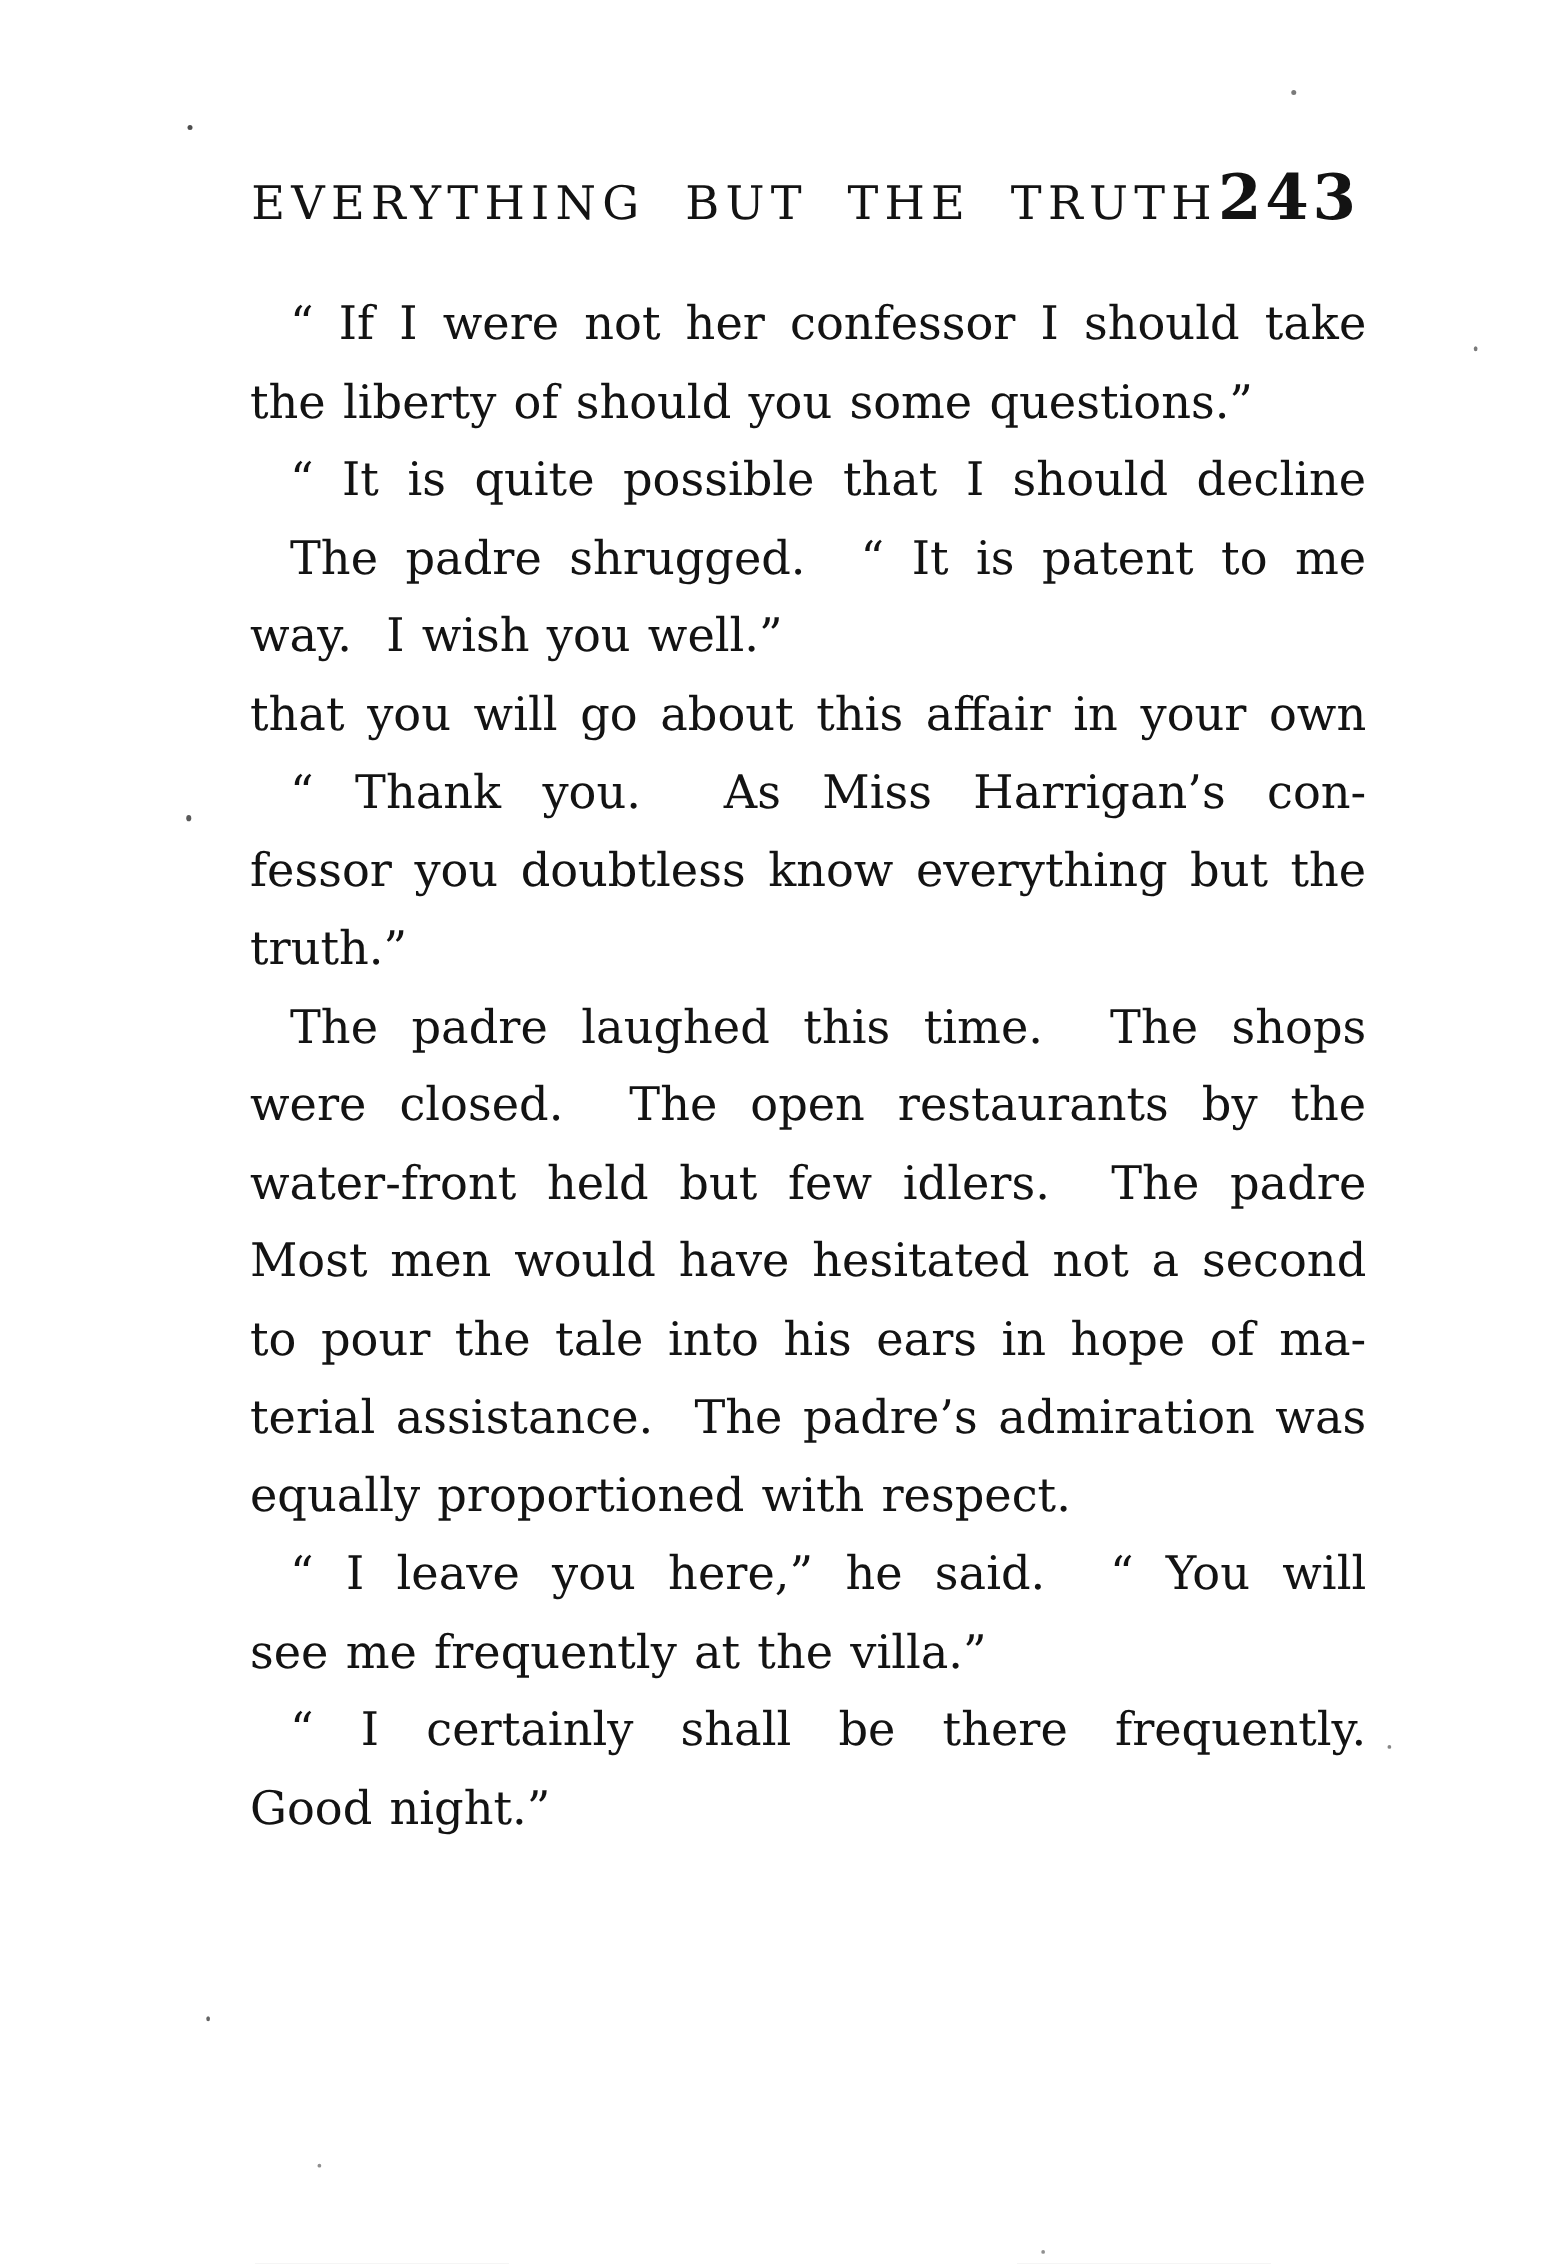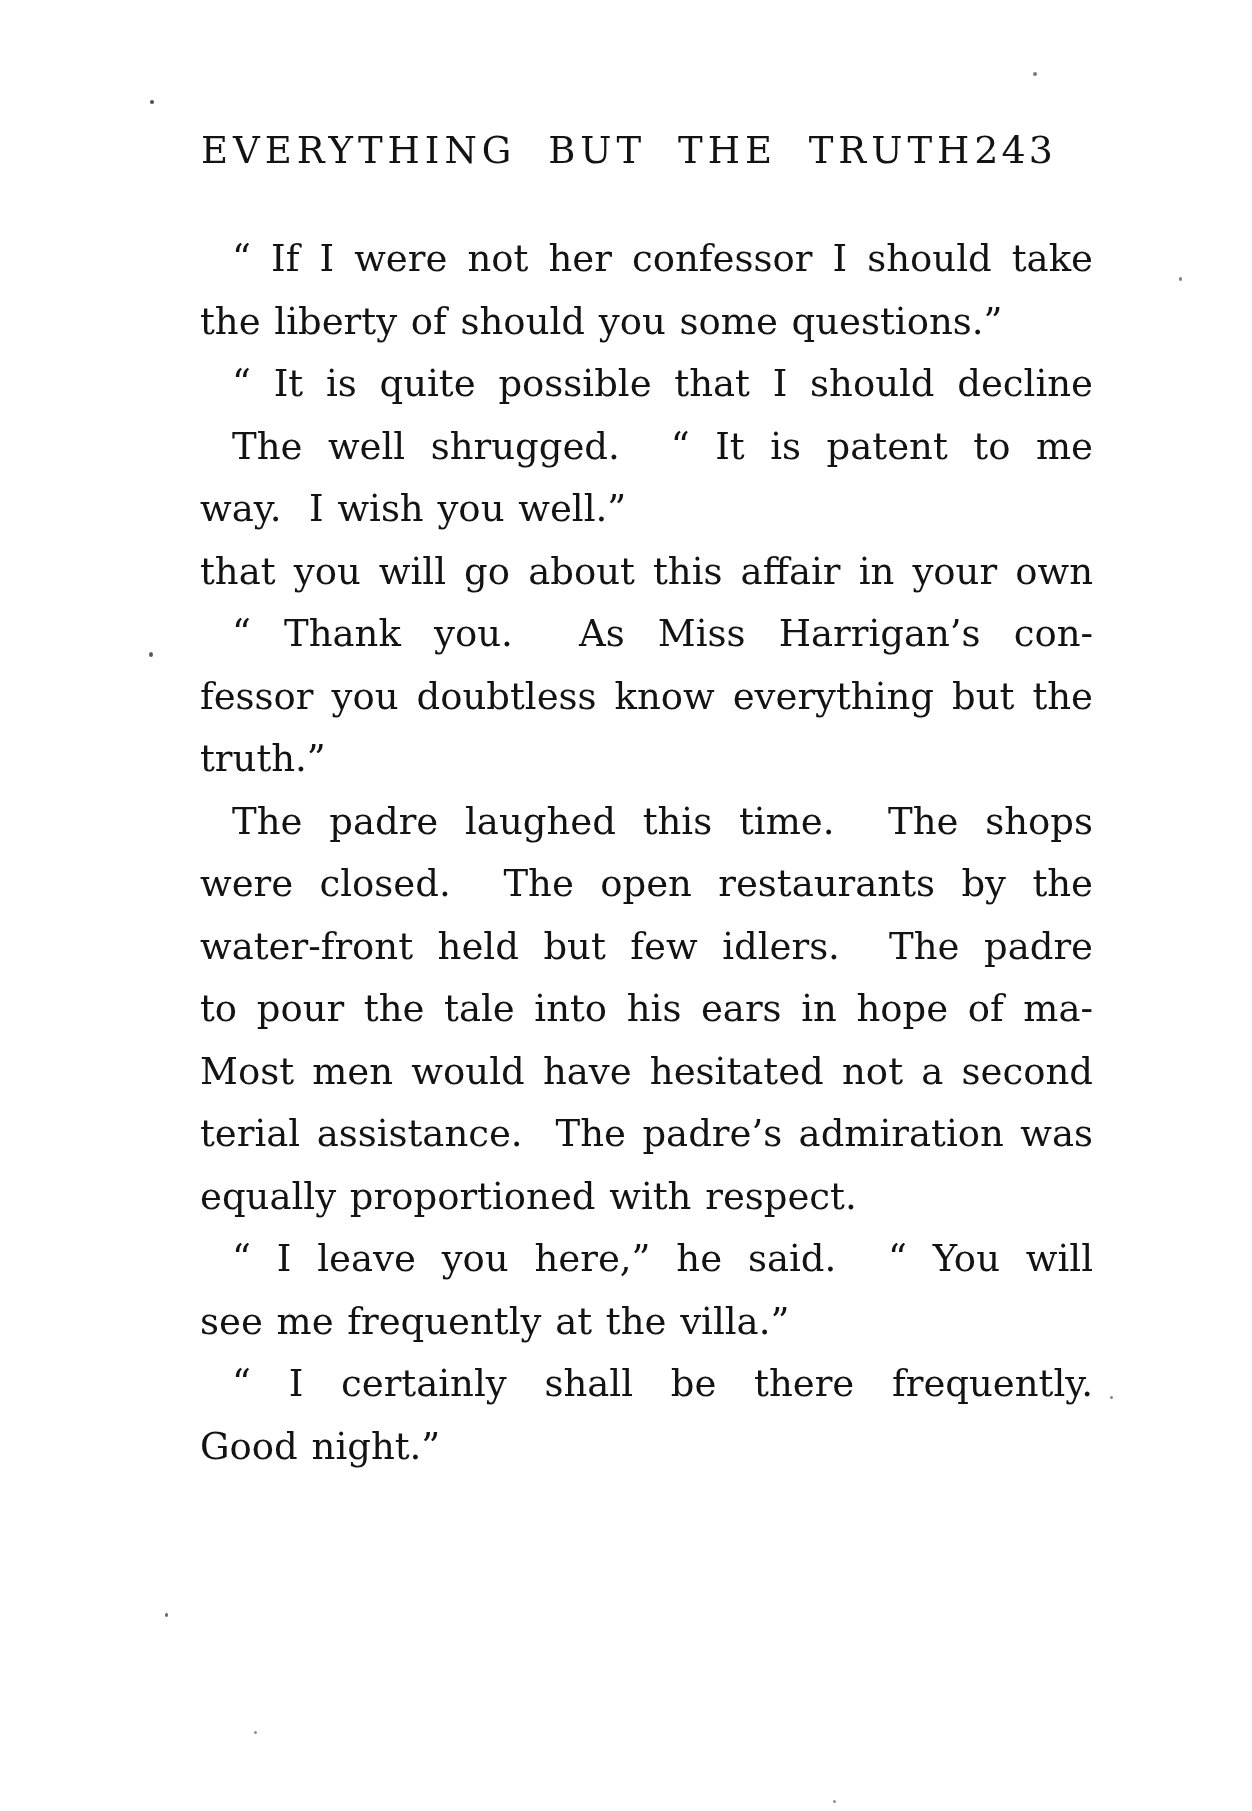--- a/index.html
+++ b/index.html
@@ -19,22 +19,23 @@
     display:flex;
     align-items:baseline;
   }
   .running-head .title {
     font-size:37px;
     letter-spacing:5px;
     word-spacing:15px;
     white-space:pre;
   }
   .running-head .folio {
-    font-size:38px;
+    font-size:50px;
     letter-spacing:3px;
+    font-weight:bold;
   }
   .textblock {
     position:absolute;
     left:200px; top:228px;
     width:893px;
   }
   .ln {
     height:62.5px;
     line-height:62.5px;
     font-size:37px;
@@ -59,31 +60,31 @@
 
   <div class="running-head">
     <span class="title">EVERYTHING BUT THE TRUTH</span>
     <span class="folio">243</span>
   </div>
 
   <div class="textblock">
     <div class="ln indent just">“ If I were not her confessor I should take</div>
     <div class="ln">the liberty of should you some questions.”</div>
     <div class="ln indent just">“ It is quite possible that I should decline</div>
-    <div class="ln indent just">The well shrugged.  “ It is patent to me</div>
+    <div class="ln indent just">The padre shrugged.  “ It is patent to me</div>
     <div class="ln">way.  I wish you well.”</div>
     <div class="ln just">that you will go about this affair in your own</div>
     <div class="ln indent just">“ Thank you.  As Miss Harrigan’s con-</div>
     <div class="ln just">fessor you doubtless know everything but the</div>
     <div class="ln">truth.”</div>
     <div class="ln indent just">The padre laughed this time.  The shops</div>
     <div class="ln just">were closed.  The open restaurants by the</div>
     <div class="ln just">water-front held but few idlers.  The padre</div>
+    <div class="ln just">Most men would have hesitated not a second</div>
     <div class="ln just">to pour the tale into his ears in hope of ma-</div>
-    <div class="ln just">Most men would have hesitated not a second</div>
     <div class="ln just">terial assistance.  The padre’s admiration was</div>
     <div class="ln">equally proportioned with respect.</div>
     <div class="ln indent just">“ I leave you here,” he said.  “ You will</div>
     <div class="ln">see me frequently at the villa.”</div>
     <div class="ln indent just">“ I certainly shall be there frequently.</div>
     <div class="ln">Good night.”</div>
   </div>
 
   <div class="speck" style="left:150px; top:100px; width:4px; height:4px; opacity:.8;"></div>
   <div class="speck" style="left:1033px; top:72px;  width:4px; height:4px; opacity:.6;"></div>

